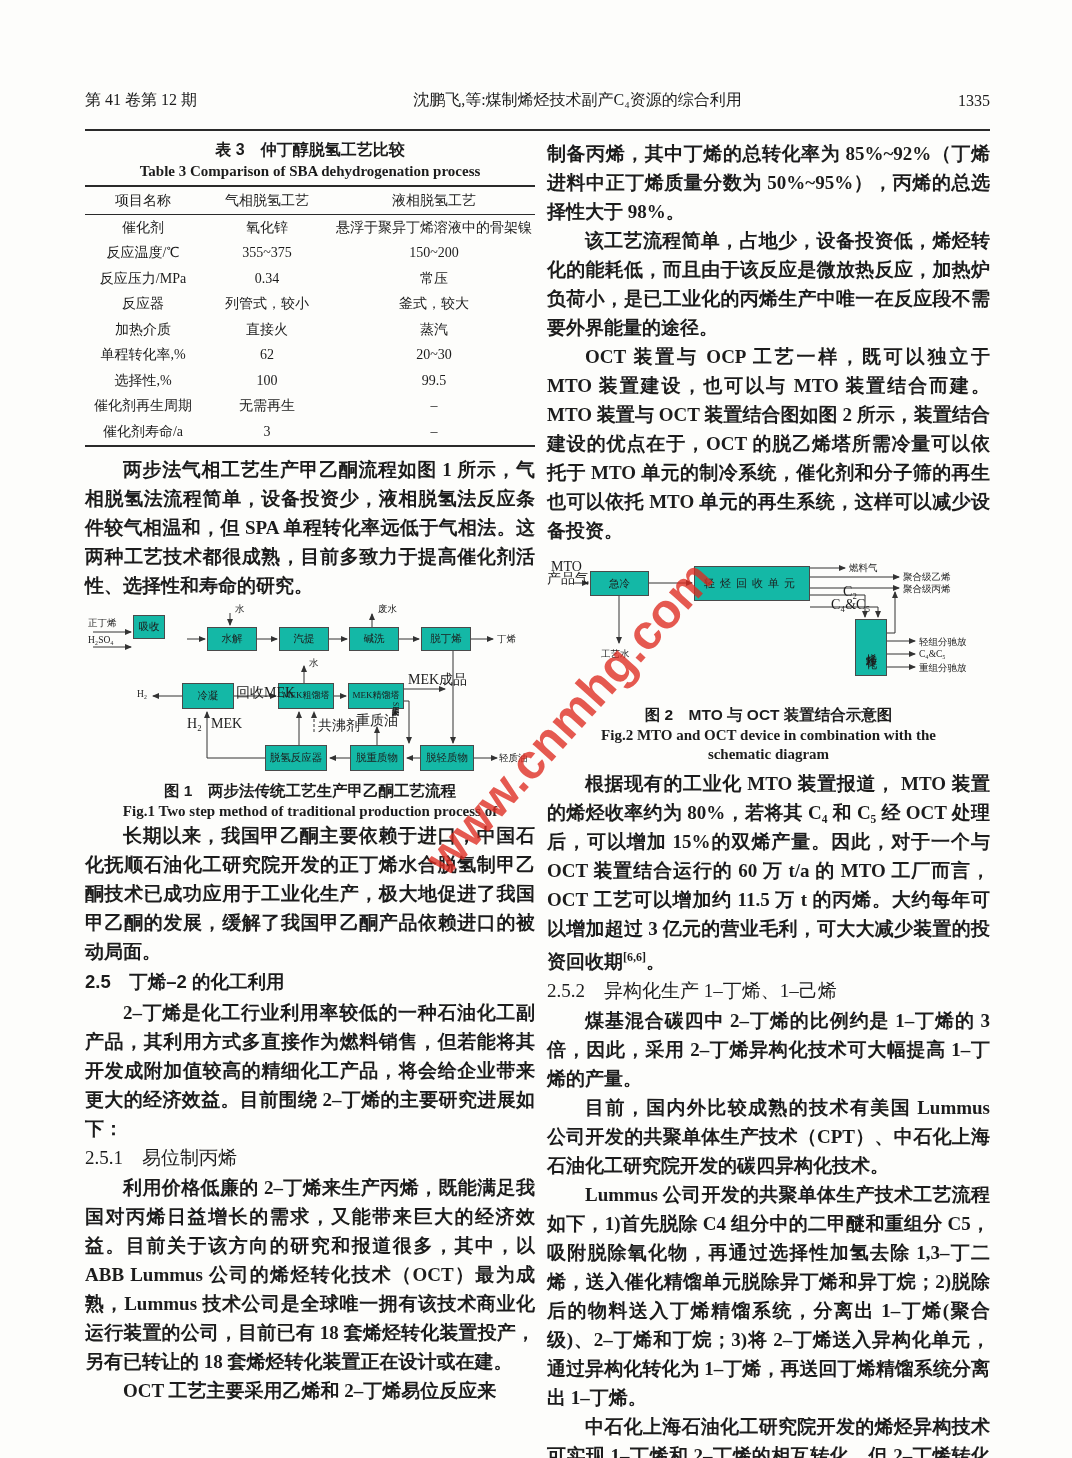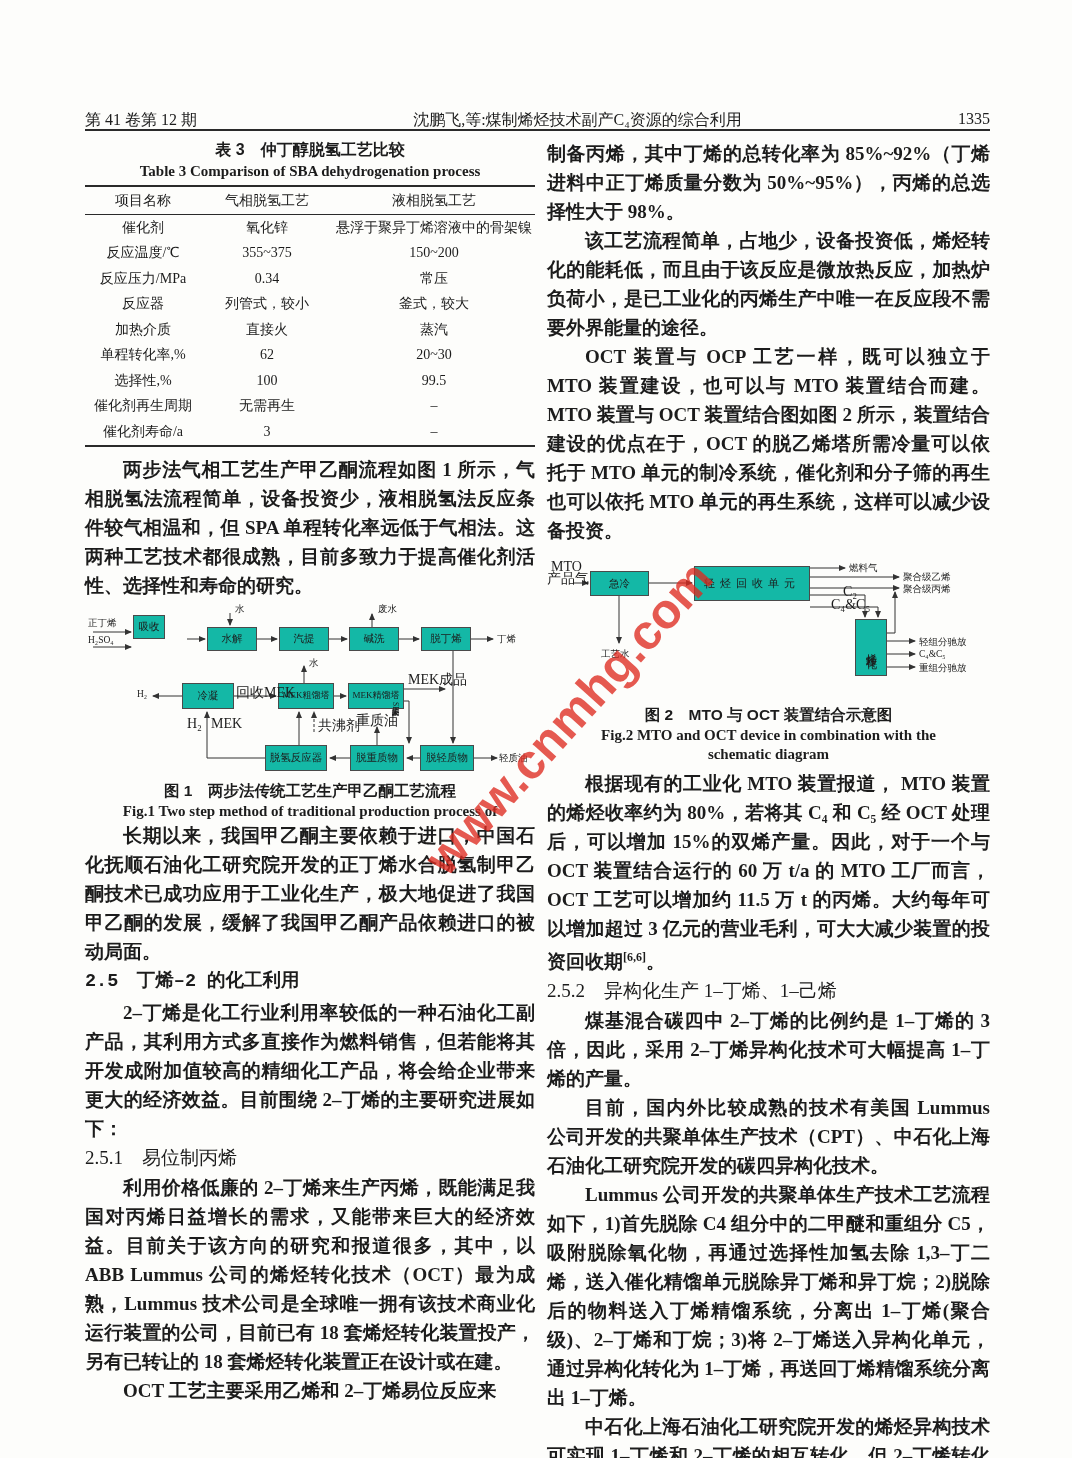--- a/index.html
+++ b/index.html
@@ -1,28 +1,28 @@
 <!DOCTYPE html>
 <html><head>
 <meta charset="utf-8">
 <style>
   html,body{margin:0;padding:0;background:#e8e8e8;}
   .page{position:relative;width:1072px;height:1458px;background:#fdfdfb;margin:0 auto;overflow:hidden;
         font-family:"Liberation Serif",serif;color:#1c1c1c;}
   
-  .hdr{position:absolute;top:110px;left:85px;width:905px;display:flex;justify-content:space-between;
-       align-items:flex-start;font-size:16px;gap:40px;}
+  .hdr{position:absolute;top:90px;left:85px;width:905px;display:flex;justify-content:space-between;
+       align-items:center;font-size:16px;gap:40px;}
   .hdr-rule{position:absolute;top:129px;left:85px;width:905px;border-top:2px solid #2a2a2a;}
   
   .cols{position:absolute;top:139px;left:85px;width:905px;display:flex;gap:12px;}
   .col{width:450px;}
   .col.r{width:443px;}
   .p{font-size:19px;line-height:29px;text-align:justify;margin:0;font-weight:bold;}
   .ind{text-indent:2em;}
-  .h2t{font-family:Liberation Mono, monospace;font-weight:bold;font-size:18.5px;line-height:30px;margin:1px 0;}
+  .h2t{font-family:Liberation Sans, sans-serif;font-weight:bold;font-size:18.5px;line-height:30px;margin:1px 0;}
   .h3t{font-size:19px;line-height:30px;margin:0;}
   sup{font-size:12px;}
   
   .t3-title-zh{text-align:center;font-family:"Liberation Sans",sans-serif;font-weight:bold;font-size:16px;line-height:22px;}
   .t3-title-en{text-align:center;font-weight:bold;font-size:15px;line-height:20px;margin-bottom:4px;}
   table.t3{width:100%;border-collapse:collapse;border-top:2px solid #2a2a2a;border-bottom:2px solid #2a2a2a;
            font-size:14px;}
   table.t3 th{font-weight:normal;border-bottom:1.5px solid #2a2a2a;height:27px;padding:0 2px;}
   table.t3 td{height:25.5px;text-align:center;padding:0 2px;}
   

